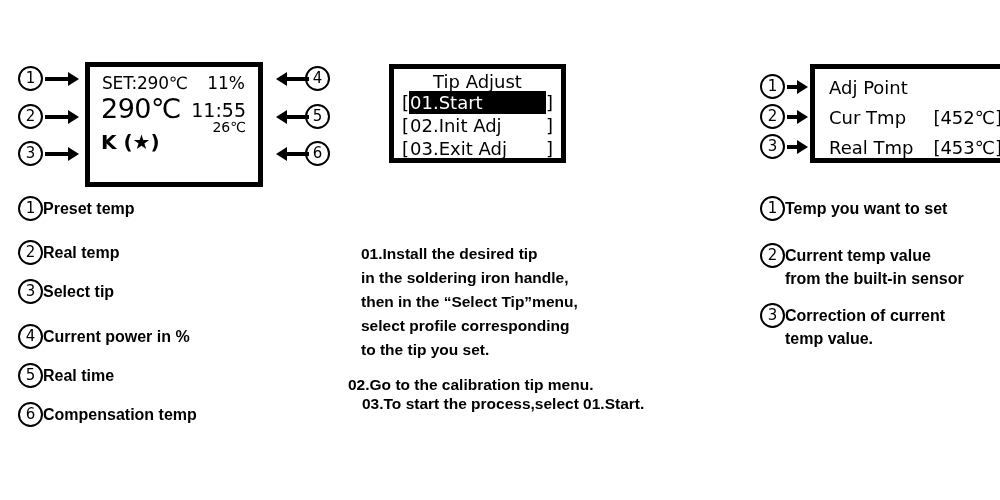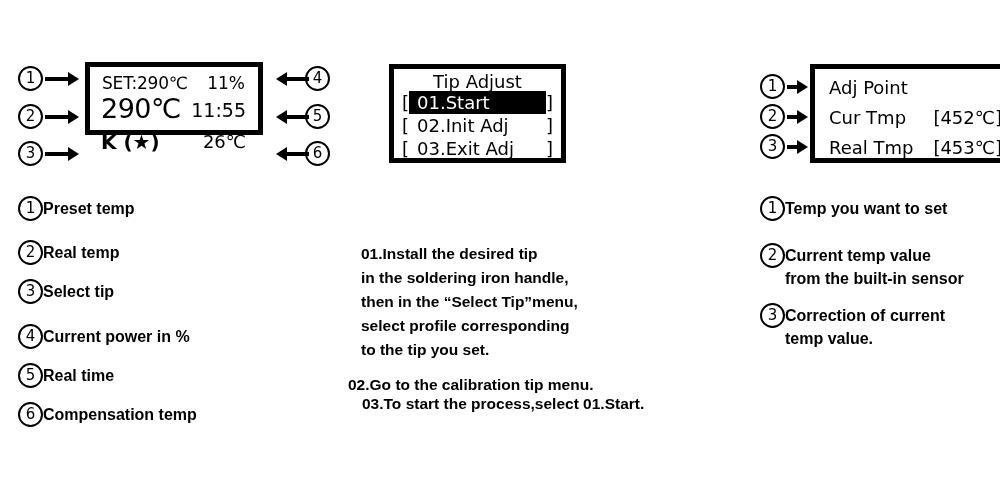--- a/index.html
+++ b/index.html
@@ -23,27 +23,27 @@
     border: 5px solid #000000;
     box-sizing: border-box;
   }
   .lcd-line {
     position: absolute;
     white-space: pre;
     font-family: "DejaVu Sans", sans-serif;
   }
 
   
-  #lcd-left { left: 85px; top: 62px; width: 178px; height: 73px; }
+  #lcd-left { left: 85px; top: 62px; width: 178px; height: 125px; }
   .ll-set   { left: 12px; top: 6px;  font-size: 17px; letter-spacing: -0.2px; }
   .ll-pwr   { right: 13px; top: 6px;  font-size: 17px; }
   .ll-real  { left: 11px; top: 26px; font-size: 27px; letter-spacing: -0.5px; }
   .ll-time  { right: 12px; top: 32px; font-size: 19px; }
   .ll-tip   { left: 11px; top: 63px; font-size: 20px; font-weight: bold; }
-  .ll-comp  { right: 12px; top: 64px; font-size: 18px; }
+  .ll-comp  { right: 12px; top: 52px; font-size: 14px; }
 
   
   #lcd-mid { left: 389px; top: 64px; width: 177px; height: 99px; }
   .lm-title {
     position: absolute; left: 0; right: 0; top: 2px;
     text-align: center; font-size: 18px;
     font-family: "DejaVu Sans", sans-serif;
   }
   .menu-rows {
     position: absolute; left: 8px; right: 8px; top: 22px;
@@ -53,21 +53,21 @@
     align-items: center;
     font-family: "DejaVu Sans", sans-serif;
     font-size: 18px;
     height: 23px;
     line-height: 23px;
     white-space: pre;
   }
   .menu-bracket { flex: 0 0 auto; }
   .menu-label {
     flex: 1 1 auto;
-    padding-left: 8px;
+    padding-left: 1px;
     overflow: hidden;
   }
   .menu-row.selected .menu-label {
     background: #000000;
     color: #ffffff;
   }
 
   
   #lcd-right { left: 810px; top: 64px; width: 207px; height: 99px; }
   .lr-rows { position: absolute; left: 14px; right: 10px; top: 4px; }

